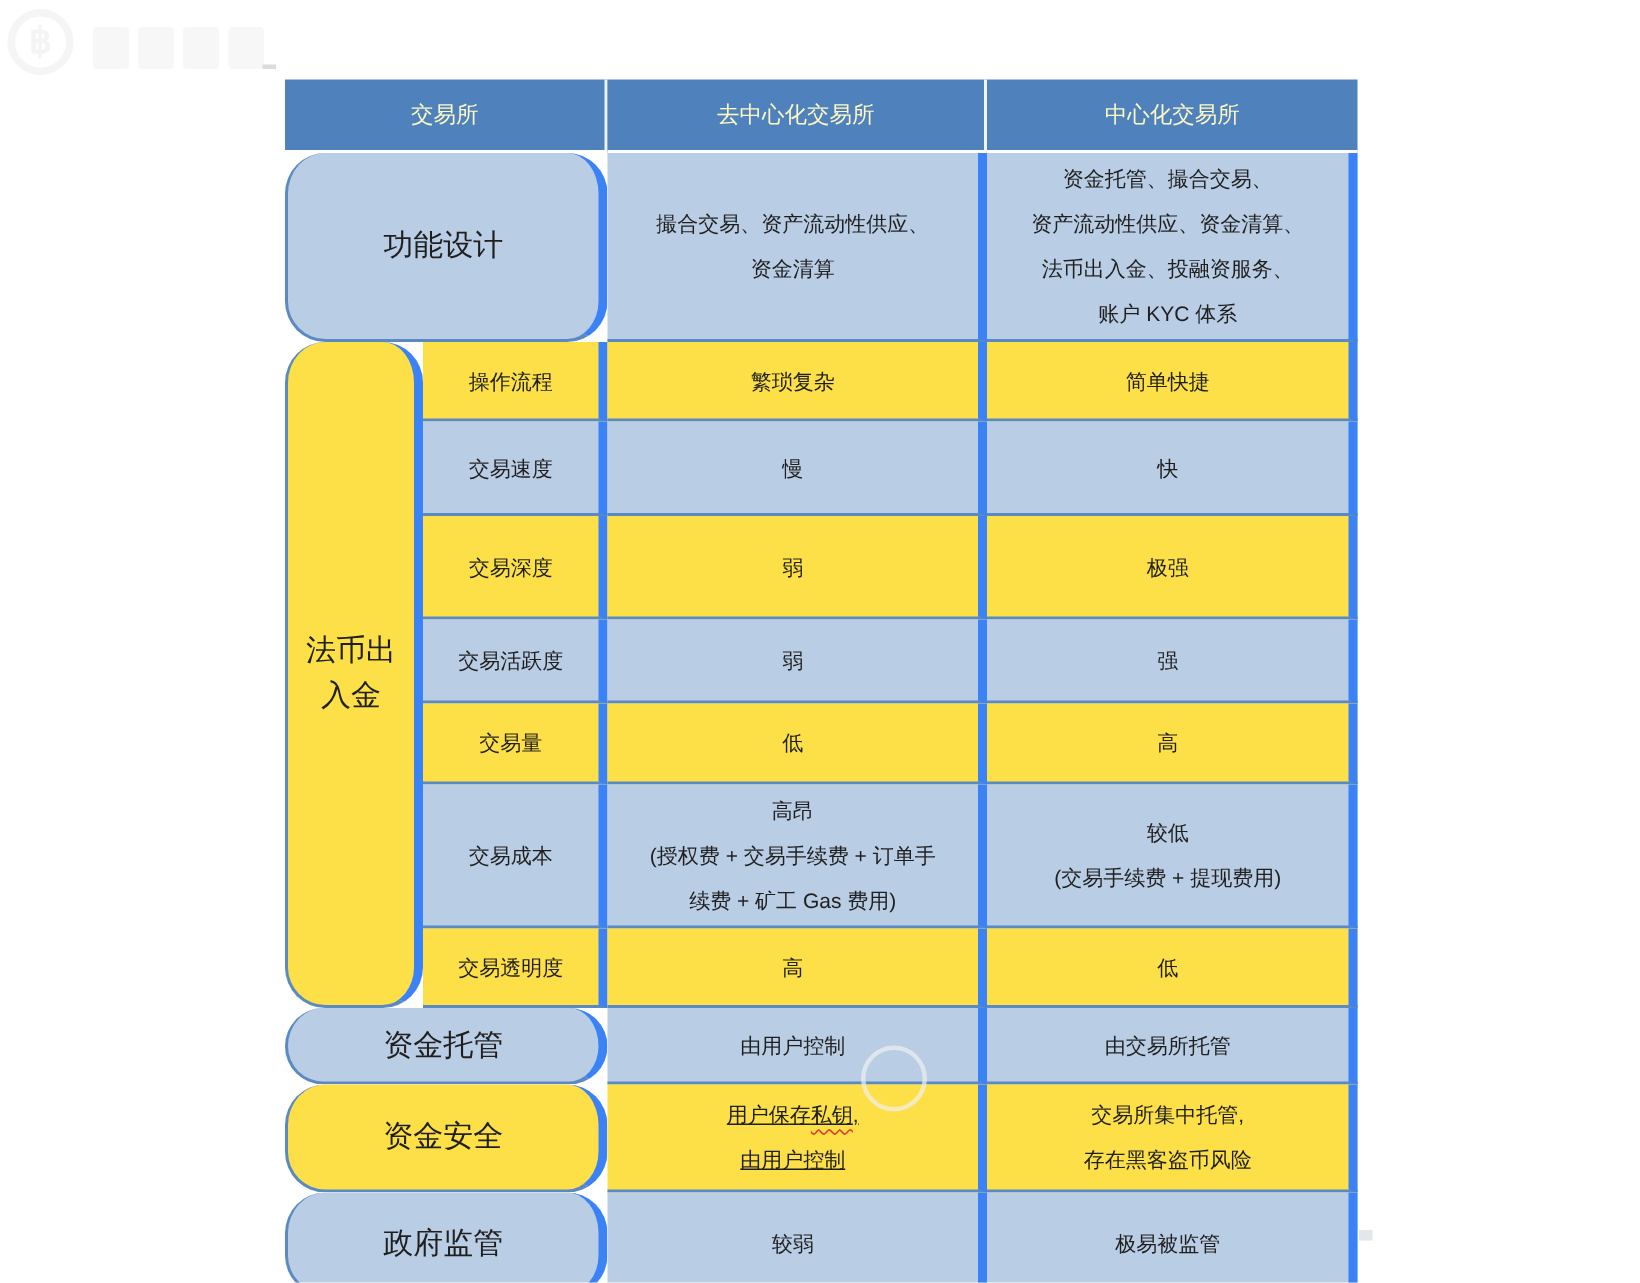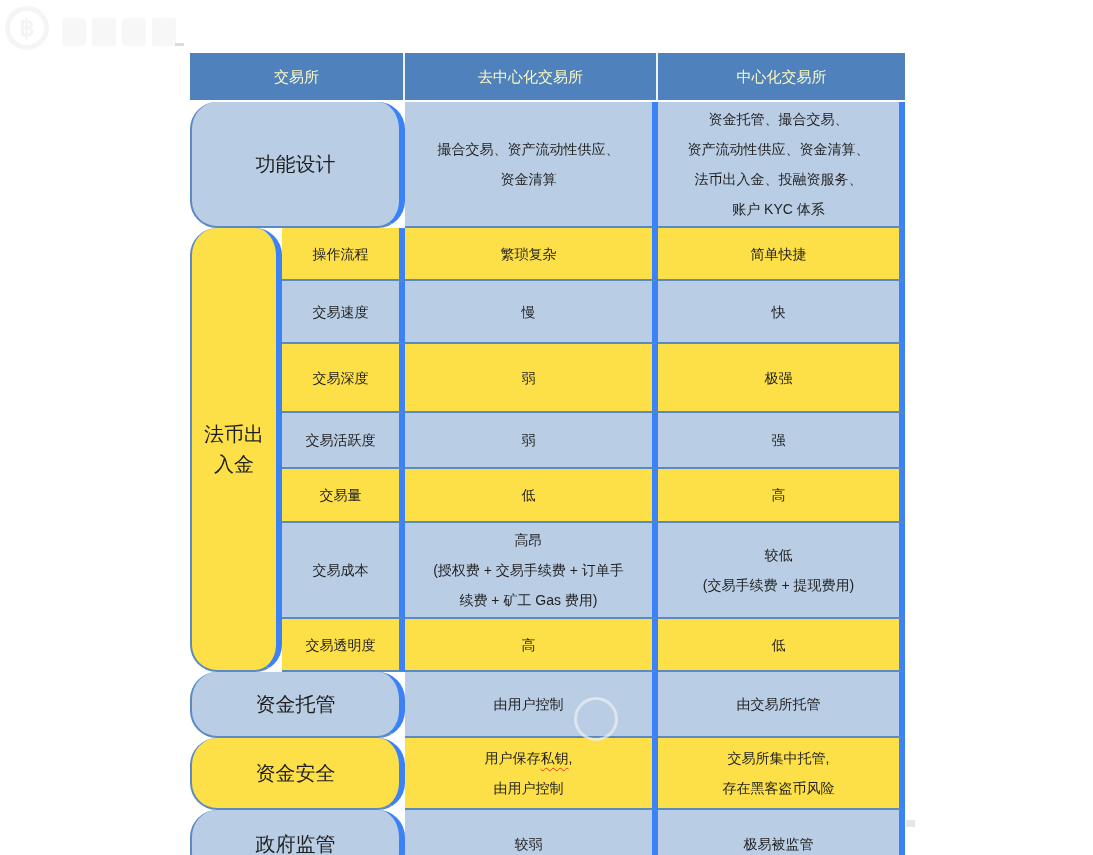--- a/index.html
+++ b/index.html
@@ -78,21 +78,21 @@
   
   .bd {
     border-right: 6px solid #3b82f6;
     border-bottom: 2px solid #5b8ac2;
   }
   .bd.first { border-left: 2px solid #5b8ac2; }
   .blue { background: #b9cde4; }
   .white { background: #fde047; }
   .lbl { font-weight: bold; font-size: 20px; border-radius: 27px; }
   .pre { white-space: pre-line; }
-  .line { display: block; }
+  .line { display: block; text-decoration: underline; }
   .squiggle {
     text-decoration: underline;
     text-decoration-style: wavy;
     text-decoration-color: #e03a2f;
     text-decoration-thickness: 1px;
     text-underline-offset: 4px;
   }
 
   
   .handle-top {
@@ -191,21 +191,21 @@
 续费 + 矿工 Gas 费用)</td>
       <td class="bd blue pre">较低
 (交易手续费 + 提现费用)</td>
     </tr>
     <tr style="height:53px">
       <td class="bd white">交易透明度</td>
       <td class="bd white">高</td>
       <td class="bd white">低</td>
     </tr>
 
-    <tr style="height:66px">
+    <tr style="height:51px">
       <td class="bd first blue lbl" colspan="2">资金托管</td>
       <td class="bd blue">由用户控制</td>
       <td class="bd blue">由交易所托管</td>
     </tr>
 
     <tr style="height:72px">
       <td class="bd first white lbl" colspan="2">资金安全</td>
       <td class="bd white">
         <span class="line"><span>用户保存</span><span class="squiggle">私钥</span><span>,</span></span>
         <span class="line">由用户控制</span>

